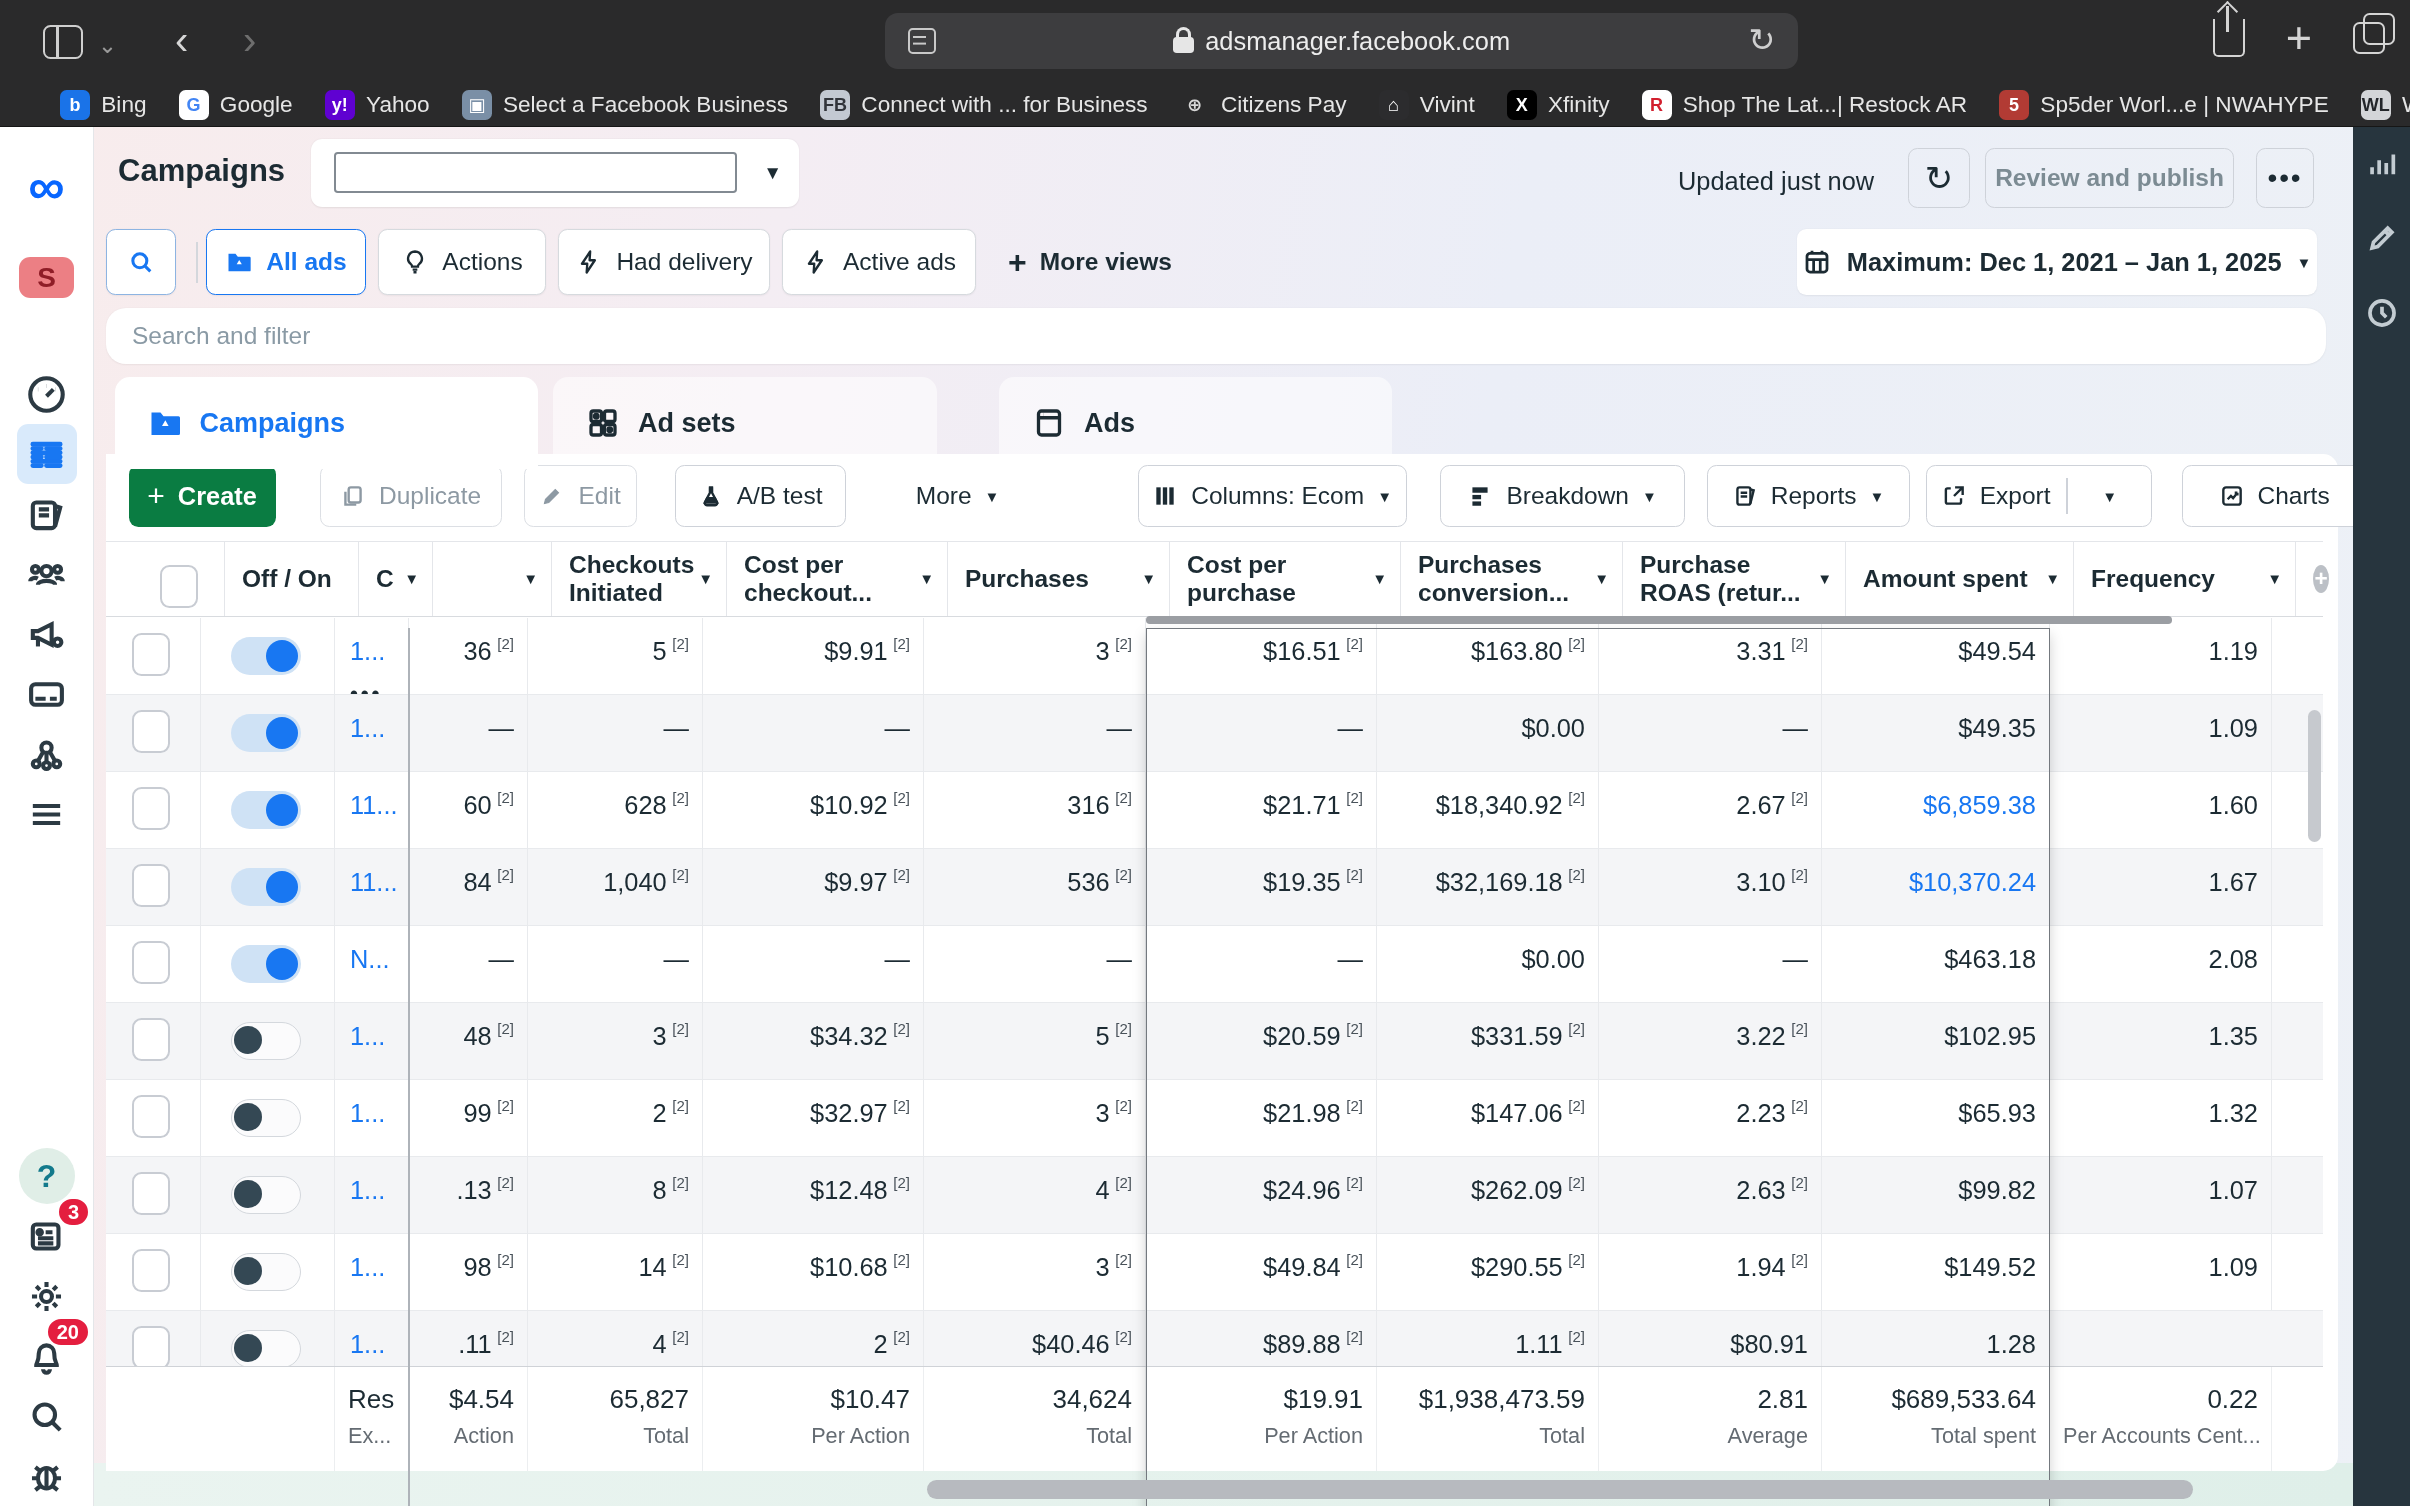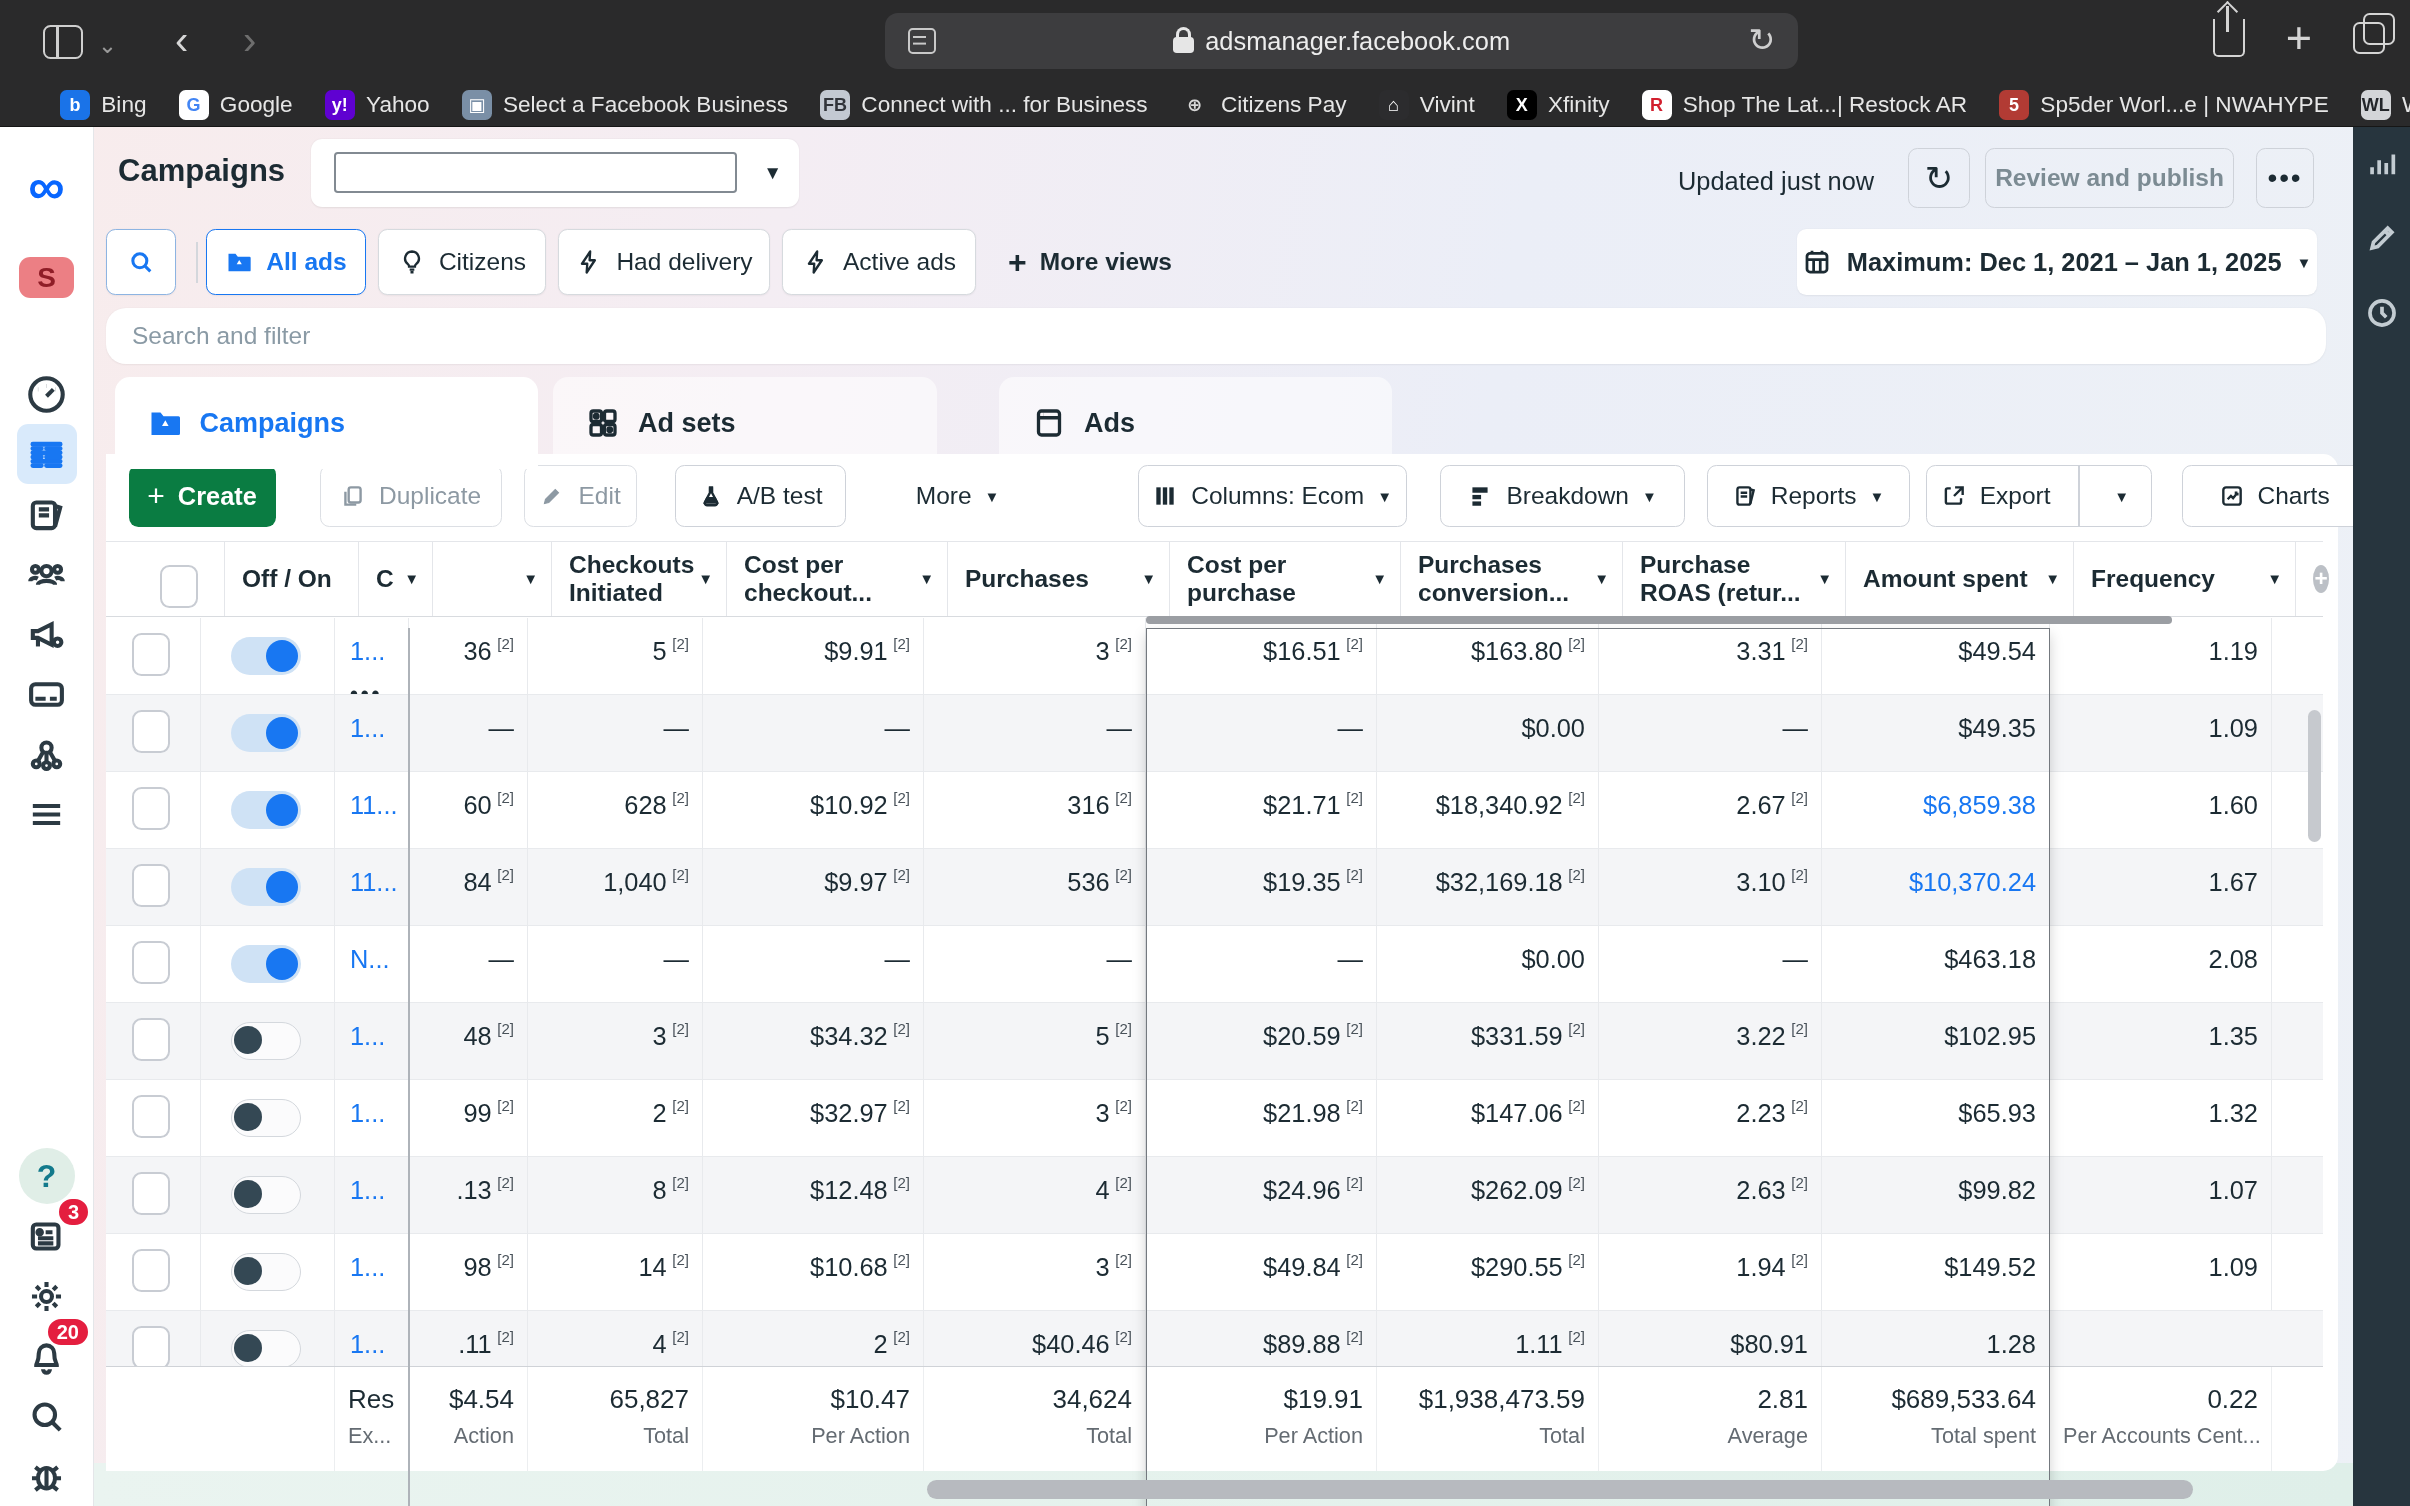--- a/index.html
+++ b/index.html
@@ -348,21 +348,21 @@
           <svg viewBox="0 0 24 24" style="fill:#1877f2">
             <path d="M3 5 h6 l2 2.5 H21 a1 1 0 0 1 1 1 V19 a1 1 0 0 1 -1 1 H3z"></path>
             <path d="M10 14 l2.2-3.8 2.2 3.8z" fill="#fff"></path>
           </svg>
           <span>All ads</span>
         </div><div class="pill" style="left: 272px; width: 168px;">
           <svg viewBox="0 0 24 24" style="stroke:#1c2b33;fill:none;stroke-width:2">
             <path d="M12 3 a6 6 0 0 1 3.5 10.8 c-.8.6-1 1.7-1 2.2 h-5 c0-.5-.2-1.6-1-2.2 A6 6 0 0 1 12 3z"></path>
             <path d="M10 18.5 h4 M10.7 20.8 h2.6"></path>
           </svg>
-          <span>Citizens</span>
+          <span>Actions</span>
         </div><div class="pill" style="left: 452px; width: 212px;">
           <svg viewBox="0 0 24 24" style="stroke:#1c2b33;fill:none;stroke-width:2;stroke-linejoin:round">
             <path d="M13 3 L6 13.5 h4.5 L10 21 l7-10.5 h-4.5z"></path>
           </svg>
           <span>Had delivery</span>
         </div><div class="pill" style="left: 676px; width: 194px;">
           <svg viewBox="0 0 24 24" style="stroke:#1c2b33;fill:none;stroke-width:2;stroke-linejoin:round">
             <path d="M13 3 L6 13.5 h4.5 L10 21 l7-10.5 h-4.5z"></path>
           </svg>
           <span>Active ads</span>
@@ -462,21 +462,21 @@
           <span class="caret">▼</span>
         </div>
       <div class="tbtn" style="left:1578px;width:203px">
         <svg viewBox="0 0 24 24" style="stroke:#1c2b33;fill:none;stroke-width:2.2">
             <rect x="5" y="4" width="12" height="16" rx="2"></rect>
             <path d="M8 9 h6 M8 12.5 h6 M17 6 l3 .8 -3 12"></path>
           </svg>
         <span>Reports</span>
           <span class="caret">▼</span>
         </div>
-      <div class="tbtn" style="left:1797px;width:226px;padding:0">
+      <div class="tbtn" style="left:1797px;width:226px;padding:12px">
         <div style="display:flex;align-items:center;gap:13px;flex:1;justify-content:center">
           <svg viewBox="0 0 24 24" style="width:26px;height:26px;stroke:#1c2b33;fill:none;stroke-width:2.2">
               <path d="M9 5 H6 a1.5 1.5 0 0 0 -1.5 1.5 v11 A1.5 1.5 0 0 0 6 19 h11 a1.5 1.5 0 0 0 1.5 -1.5 V14"></path>
               <path d="M13 4 h7 v7 M20 4 l-8 8"></path>
             </svg>
           <span>Export</span>
           </div>
         <div style="width:1.9px;height:100%;background:#ced2d9"></div>
         <div style="width:58px;display:flex;align-items:center;justify-content:center">
             <span class="caret">▼</span>

